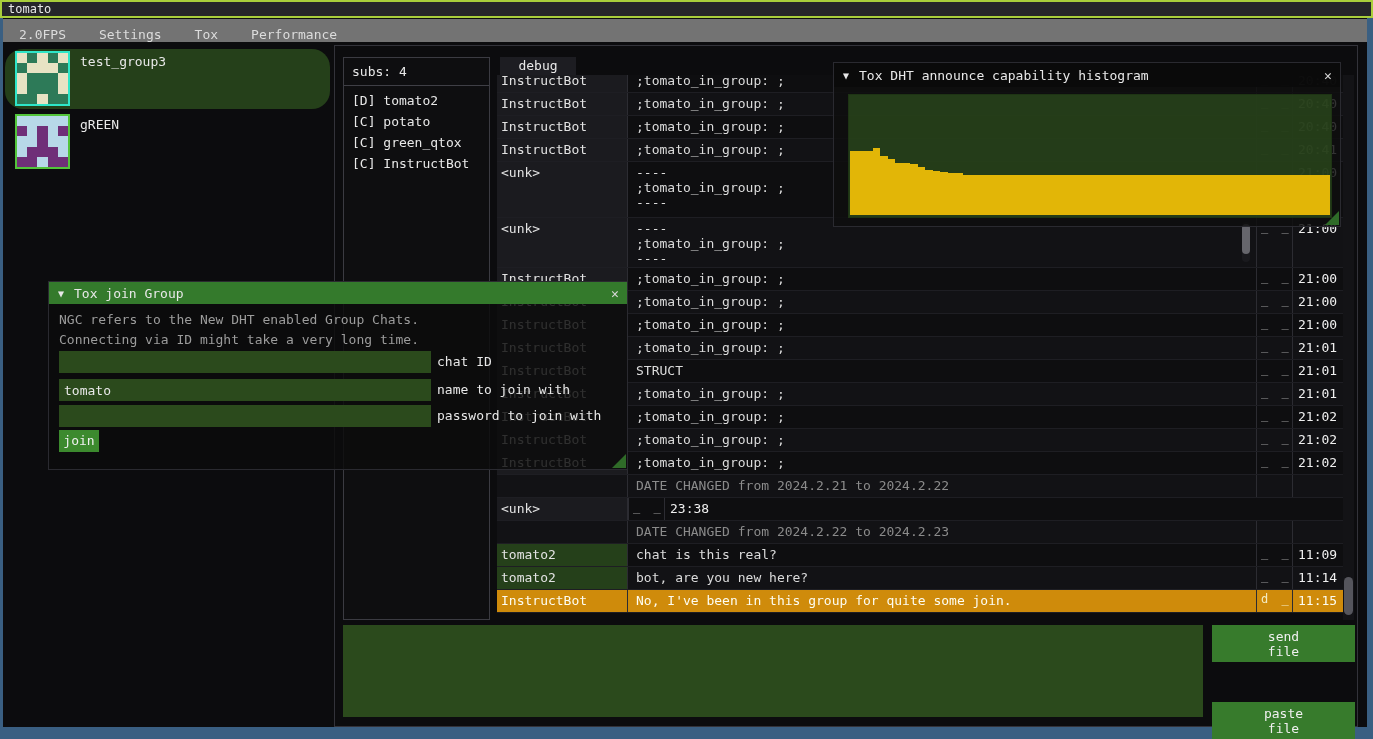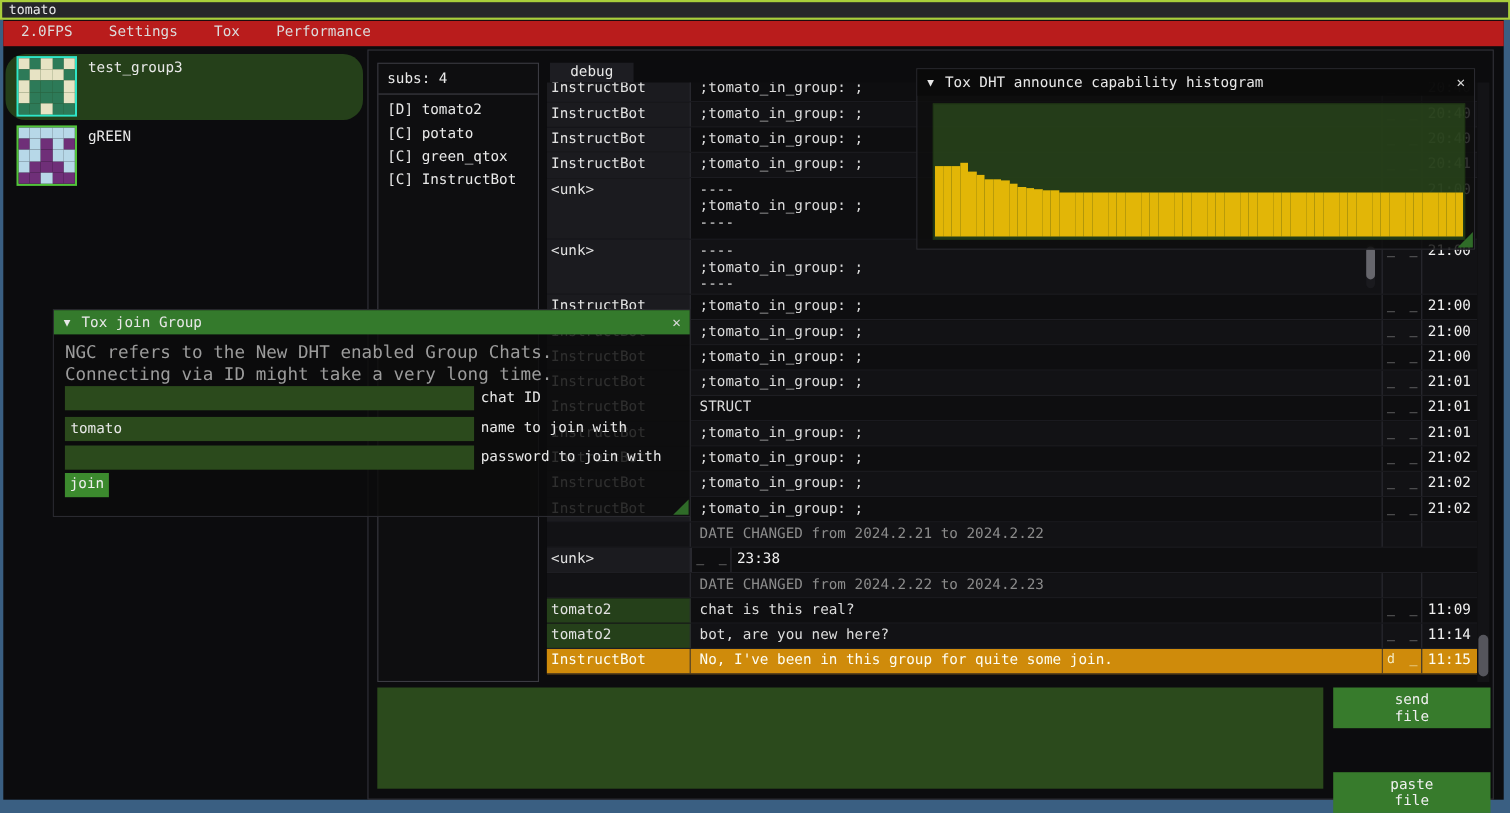--- a/index.html
+++ b/index.html
@@ -6,21 +6,21 @@
   html,body { width:1373px; height:739px; background:#3a5f82; overflow:hidden;
               font-family:"DejaVu Sans Mono", monospace; }
   #screen { position:relative; width:1373px; height:739px; background:#3a5f82; }
 
   
   #titlebar { position:absolute; left:0; top:0; width:1373px; height:18px;
               background:#26262a; border:2px solid #a9ce3b; color:#e8e8e8;
               font-size:12px; line-height:14px; padding-left:6px; }
   #appbg { position:absolute; left:3px; top:18px; width:1364px; height:709px; background:#0c0c0e; }
   #menubar { position:absolute; left:3px; top:19px; width:1364px; height:23px;
-             background:#b91c1c; display:flex; align-items:flex-start; }
+             background:#737373; display:flex; align-items:flex-end; }
   .menu-item { color:#dcdcdc; font-size:13px; padding:3px 16px 0 16px; }
   .menu-sep { width:1px; background:#3c3c42; margin:2px 0; }
 
   
   .contact-row { position:absolute; left:5px; width:325px; height:60px; }
   .contact-row.selected { background:#25401a; }
   .avatar { position:absolute; left:10px; top:2px; width:55px; height:55px;
             display:grid; grid-template-columns:repeat(5,1fr); grid-template-rows:repeat(5,1fr); }
   .contact-name { position:absolute; left:75px; top:5px; color:#e8e8e8; font-size:13px; }
 
@@ -83,21 +83,21 @@
   #hist-window { left:833px; top:62px; width:508px; height:165px; background:rgba(14,14,14,0.84); z-index:30; }
   #hist-title { background:rgba(10,10,10,0.9); }
   #hist-plot { position:absolute; left:14px; top:31px; width:484px; height:124px;
                background:rgba(42,72,28,0.8); border:1px solid #1e3414; }
   #histogram-bars { position:absolute; left:1px; right:1px; bottom:2px; top:1px;
                     display:flex; align-items:flex-end; }
   .hist-bar { flex:1; background:#e2b607; }
 
   #join-window { left:48px; top:281px; width:580px; height:189px; background:rgba(12,12,12,0.84); z-index:40; }
   #join-title { background:#347a2c; height:22px; }
-  .join-desc { color:#9c9c9c; font-size:16px; padding-left:10px; line-height:20px; }
+  .join-desc { color:#9c9c9c; font-size:13px; padding-left:10px; line-height:20px; }
   .join-field-row { position:absolute; left:10px; height:22px; display:flex; }
   .join-input { width:372px; height:22px; background:#2b4a1c; border:none; outline:none;
                 color:#e8e8e8; font-family:"DejaVu Sans Mono", monospace; font-size:13px; padding:0 5px; }
   .join-label { color:#e8e8e8; font-size:13px; padding-left:6px; line-height:22px; white-space:nowrap; }
   #join-button { position:absolute; left:10px; top:148px; width:40px; height:22px; background:#3c8a2e;
                  color:#f0f0f0; font-size:13px; text-align:center; line-height:21px; cursor:pointer; }
 </style>
 </head>
 <body>
 

